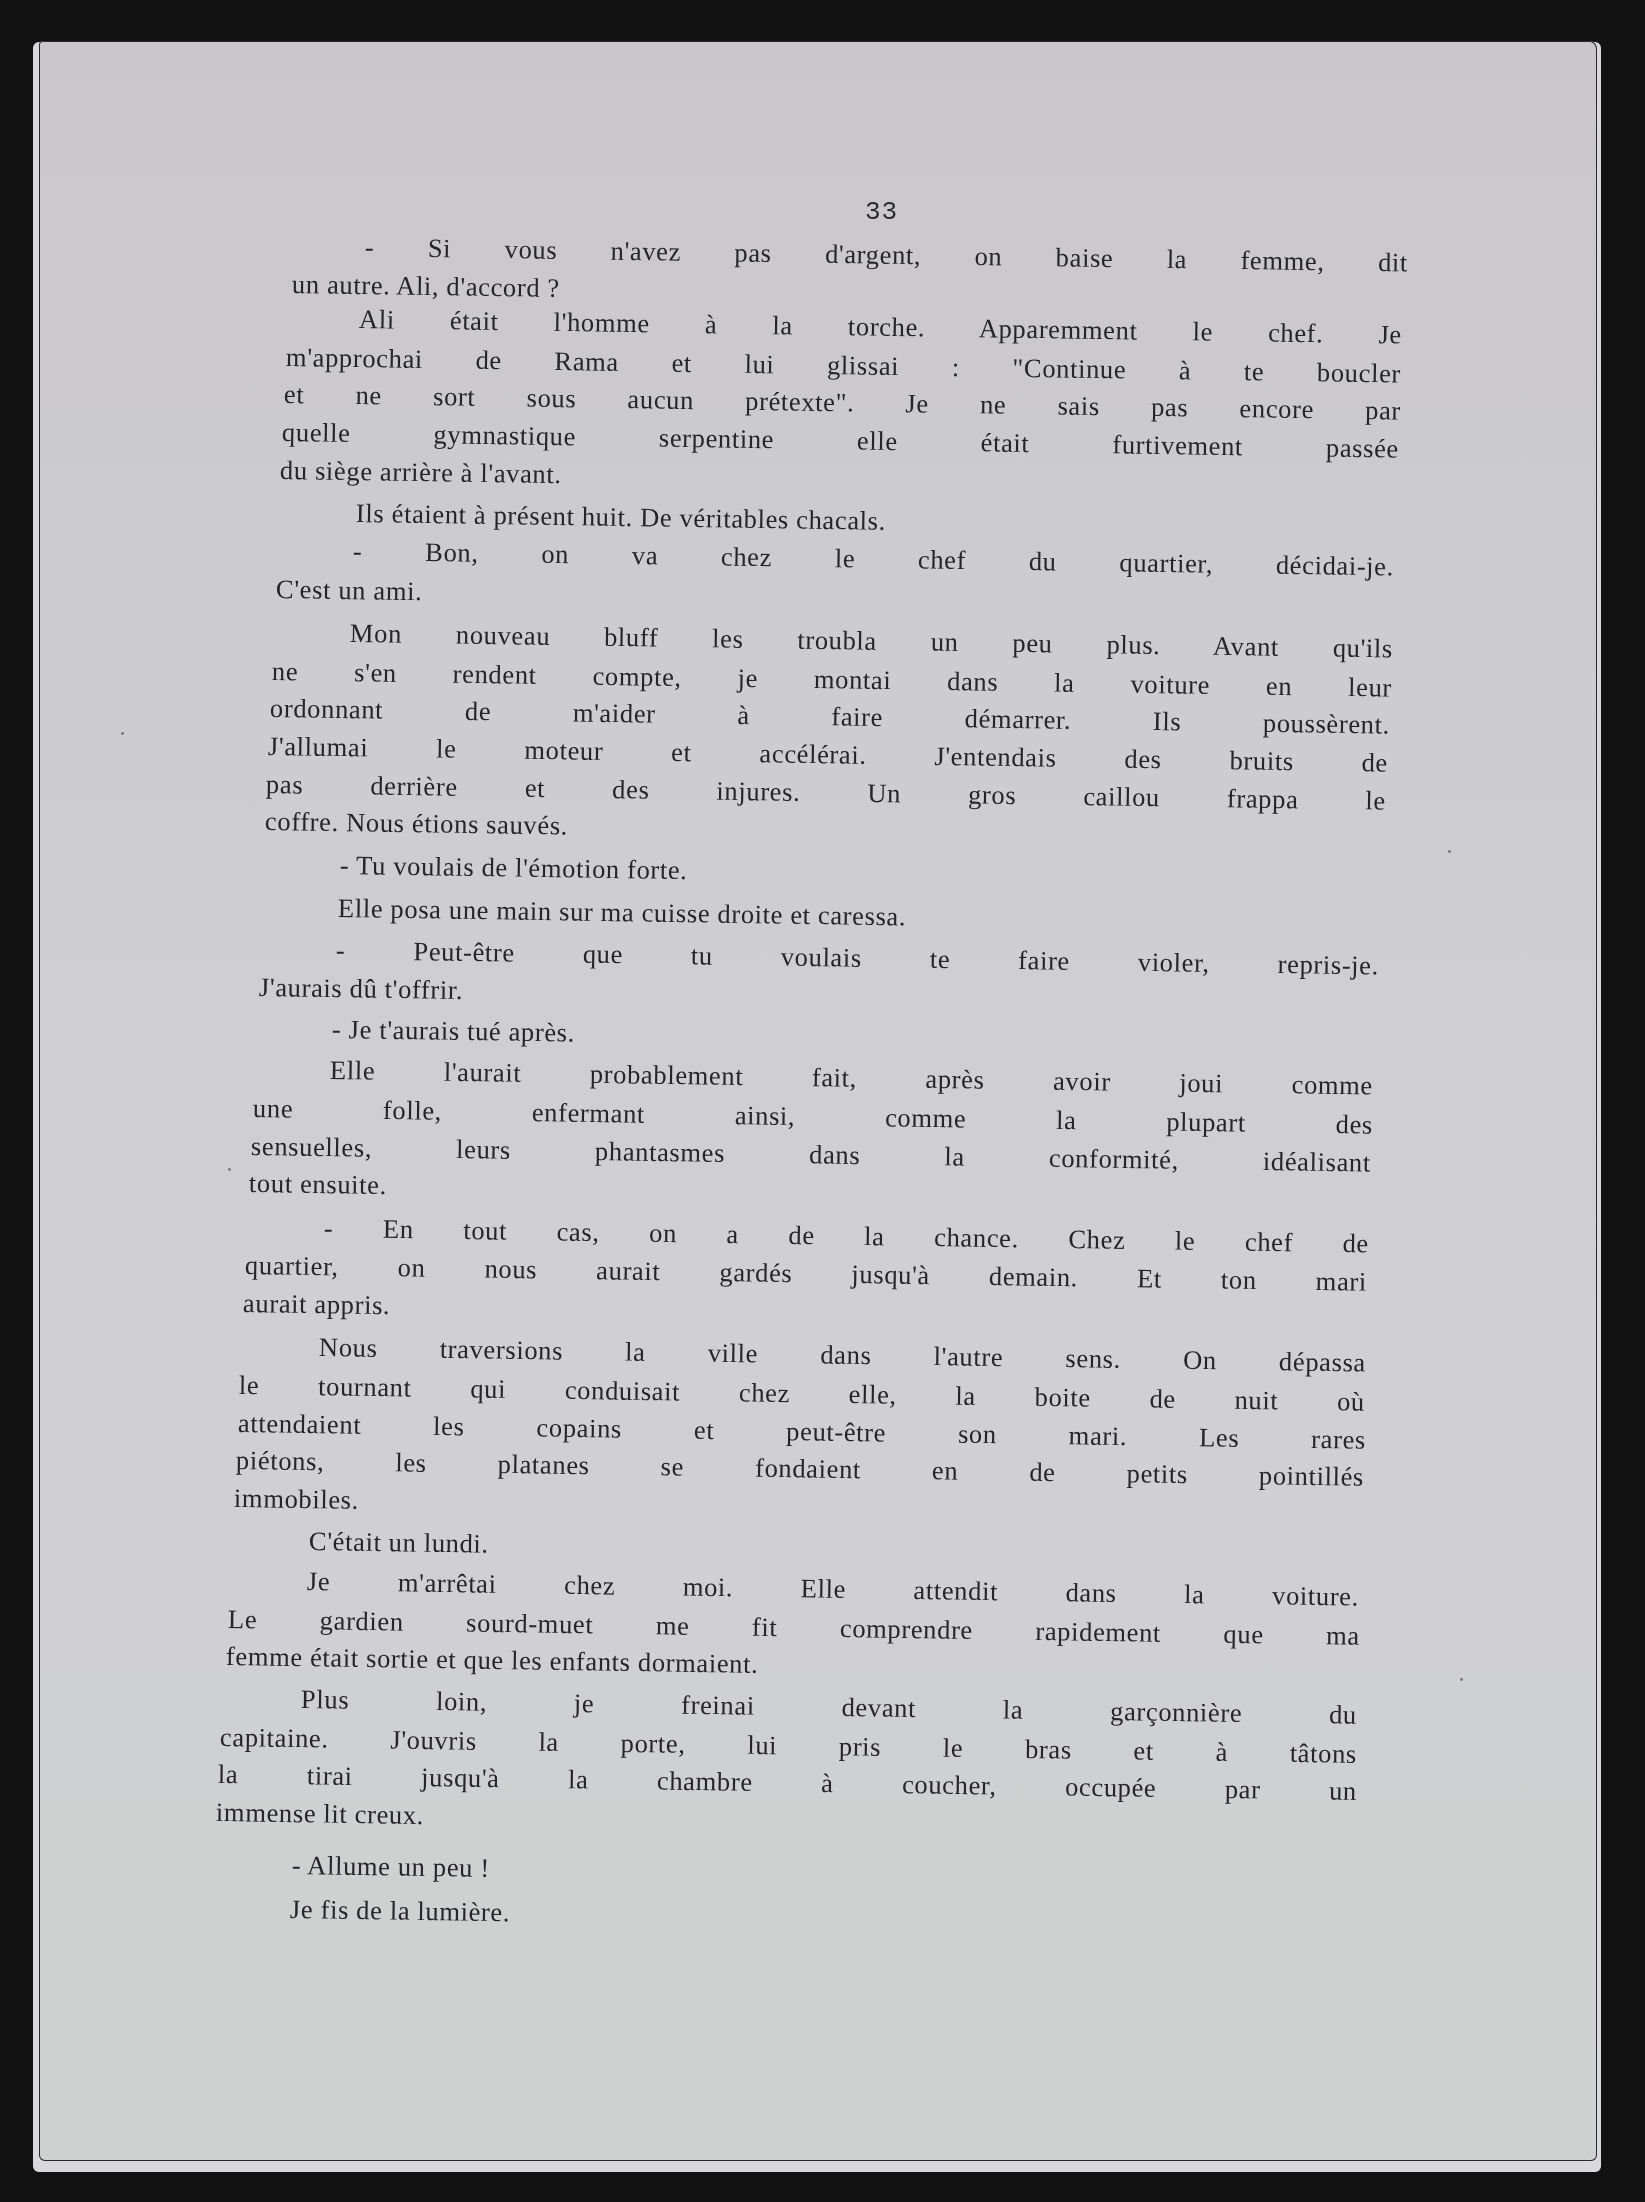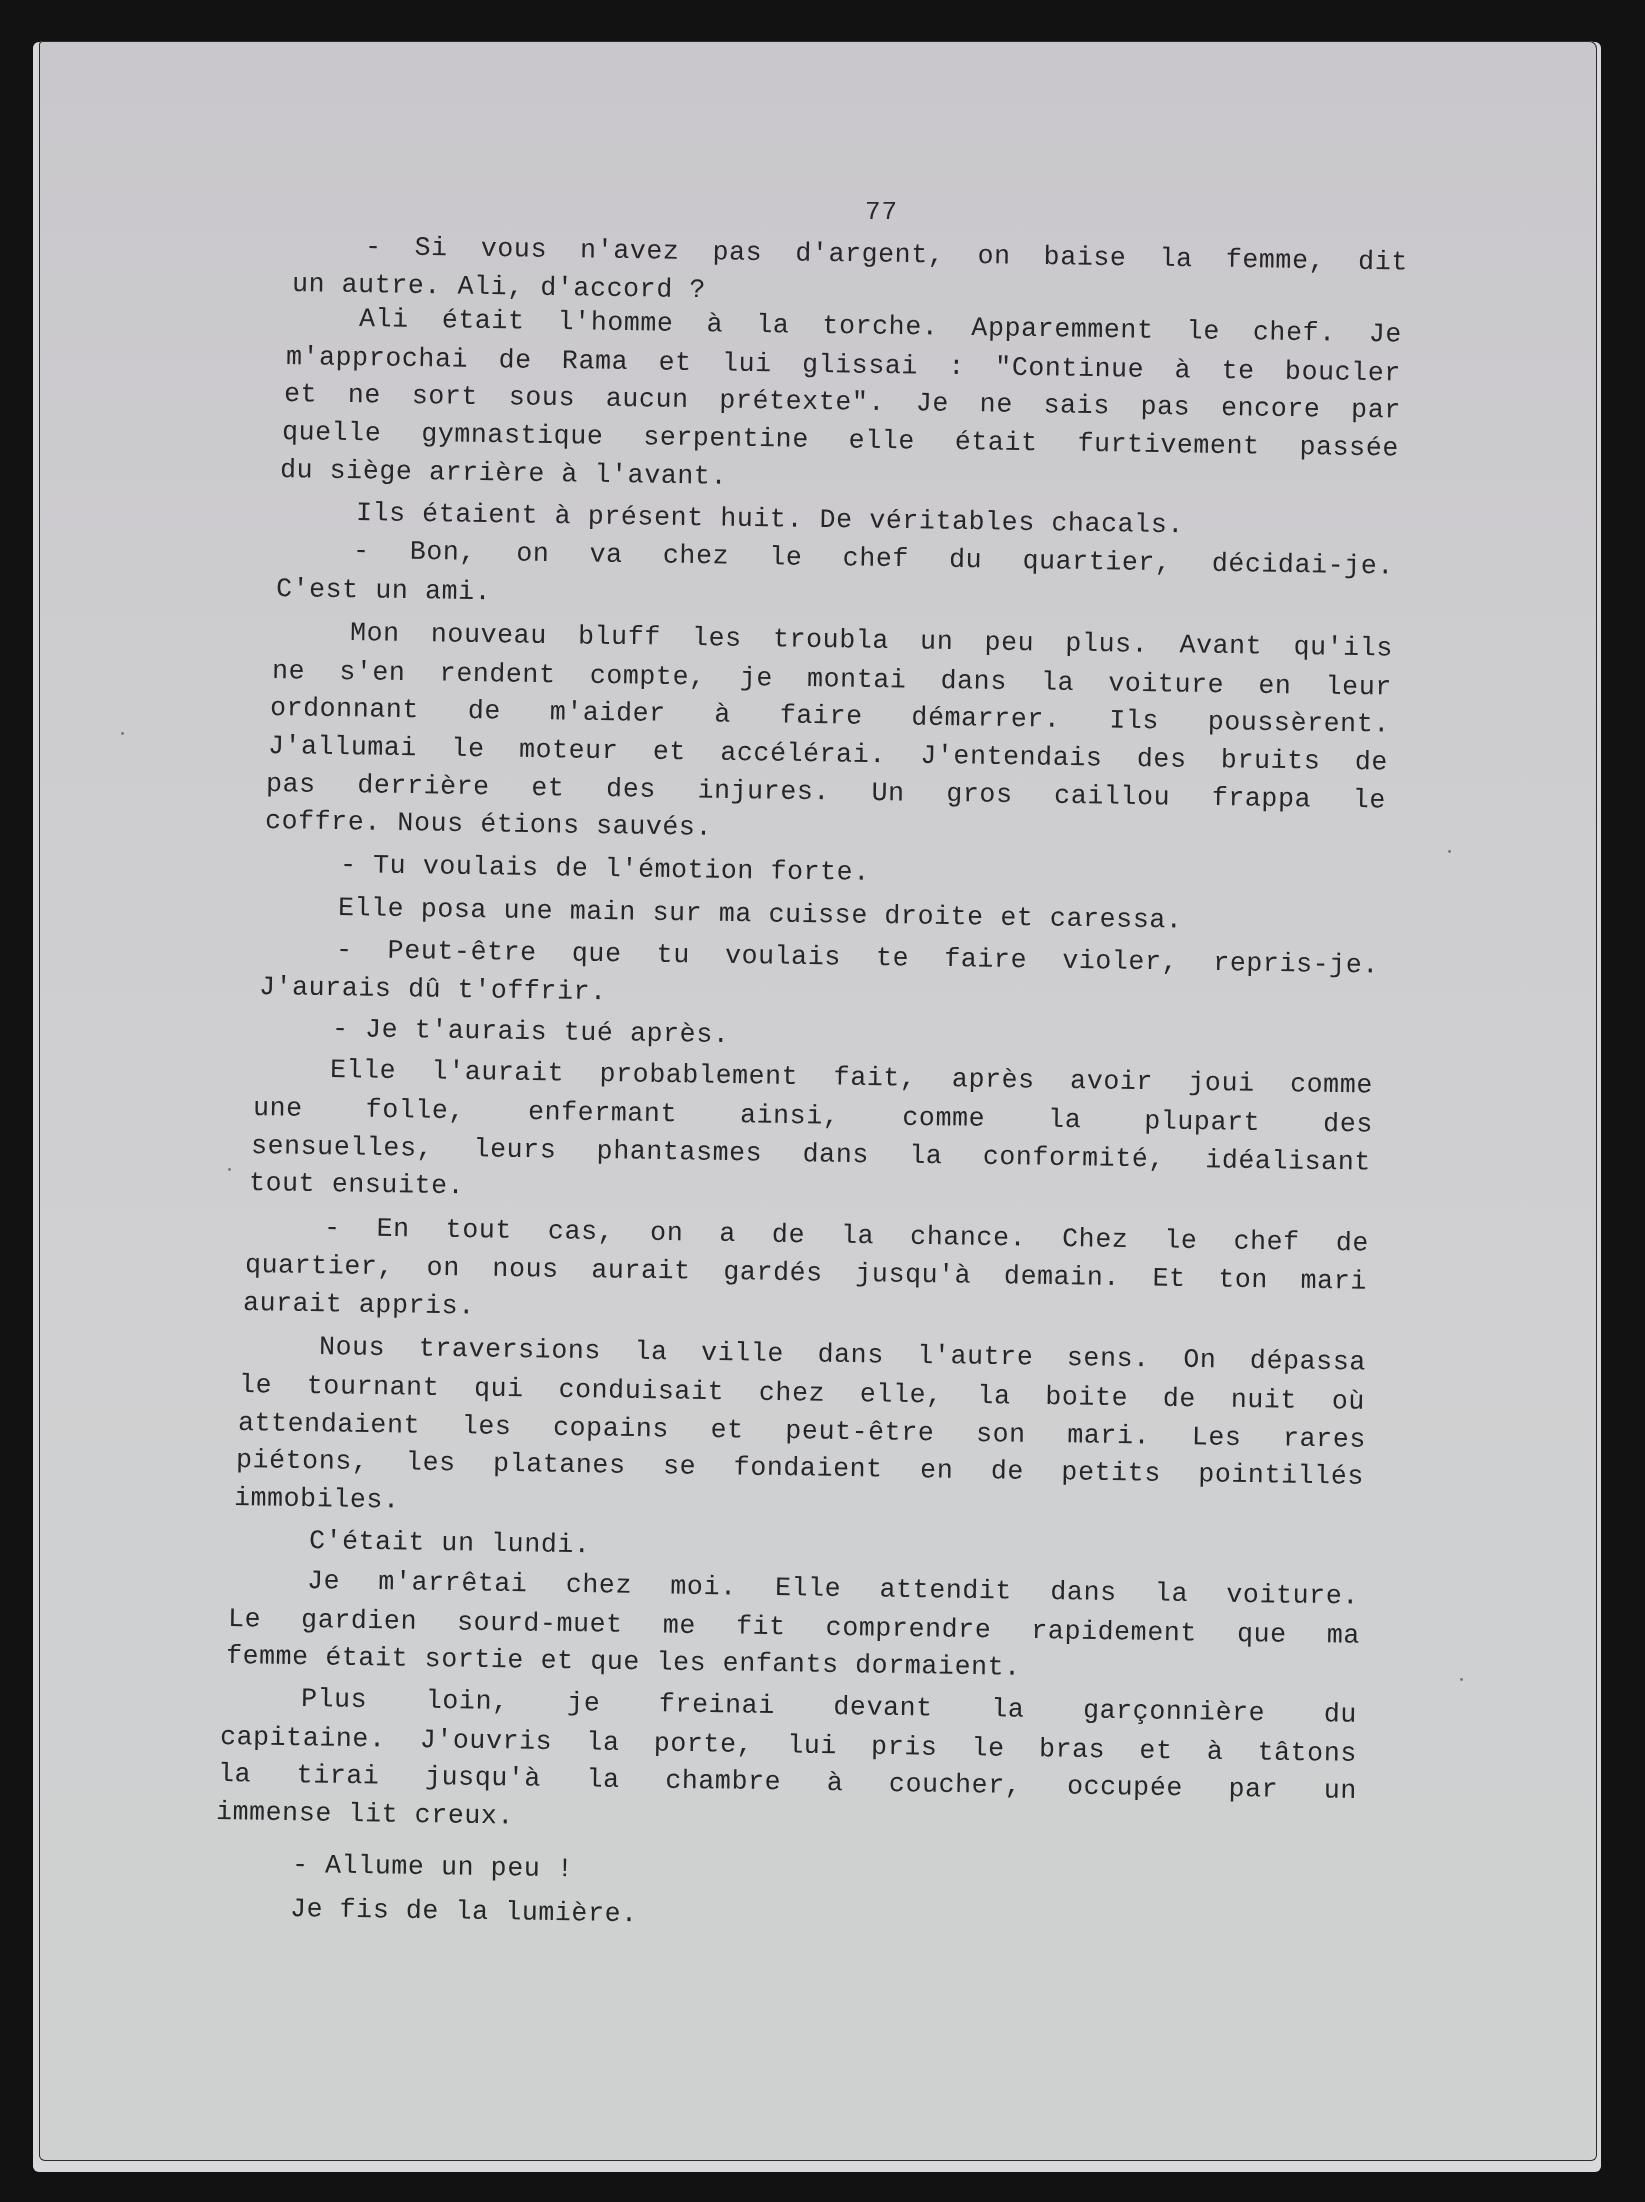--- a/index.html
+++ b/index.html
@@ -40,20 +40,21 @@
     font-size: 26px;
     color: #2b2b2d;
     letter-spacing: 1px;
   }
   .text-block {
     position: absolute;
     left: 0;
     top: 0;
     width: 100%;
     height: 100%;
+    font-family: Liberation Serif, serif;
   }
   .line {
     position: absolute;
     font-size: 26.6px;
     color: #262628;
     white-space: pre;
     letter-spacing: 0.6px;
     transform-origin: left center;
   }
   .justified {
@@ -66,21 +67,21 @@
     height: 2.9px;
     background: #7a7a7e;
     border-radius: 50%;
   }
 </style>
 </head>
 <body>
 
 <div class="page-stack"></div>
 <div class="page">
-  <div class="page-number">77</div>
+  <div class="page-number">33</div>
 </div>
 
 <div class="text-block" id="text-block">
     <div class="line justified" style="left: 365px; top: 232px; width: 1043px; white-space: normal; transform: rotate(0.85deg);">- Si vous n'avez pas d'argent, on baise la femme, dit</div>
     <div class="line" style="left: 292px; top: 269px; transform: rotate(0.85deg);">un autre. Ali, d'accord ?</div>
     <div class="line justified" style="left: 359px; top: 304px; width: 1043px; white-space: normal; transform: rotate(0.85deg);">Ali était l'homme à la torche. Apparemment le chef. Je</div>
     <div class="line justified" style="left: 286px; top: 342px; width: 1115px; white-space: normal; transform: rotate(0.85deg);">m'approchai de Rama et lui glissai : "Continue à te boucler</div>
     <div class="line justified" style="left: 284px; top: 379px; width: 1117px; white-space: normal; transform: rotate(0.85deg);">et ne sort sous aucun prétexte". Je ne sais pas encore par</div>
     <div class="line justified" style="left: 282px; top: 417px; width: 1117px; white-space: normal; transform: rotate(0.85deg);">quelle gymnastique serpentine elle était furtivement passée</div>
     <div class="line" style="left: 280px; top: 455px; transform: rotate(0.85deg);">du siège arrière à l'avant.</div>

